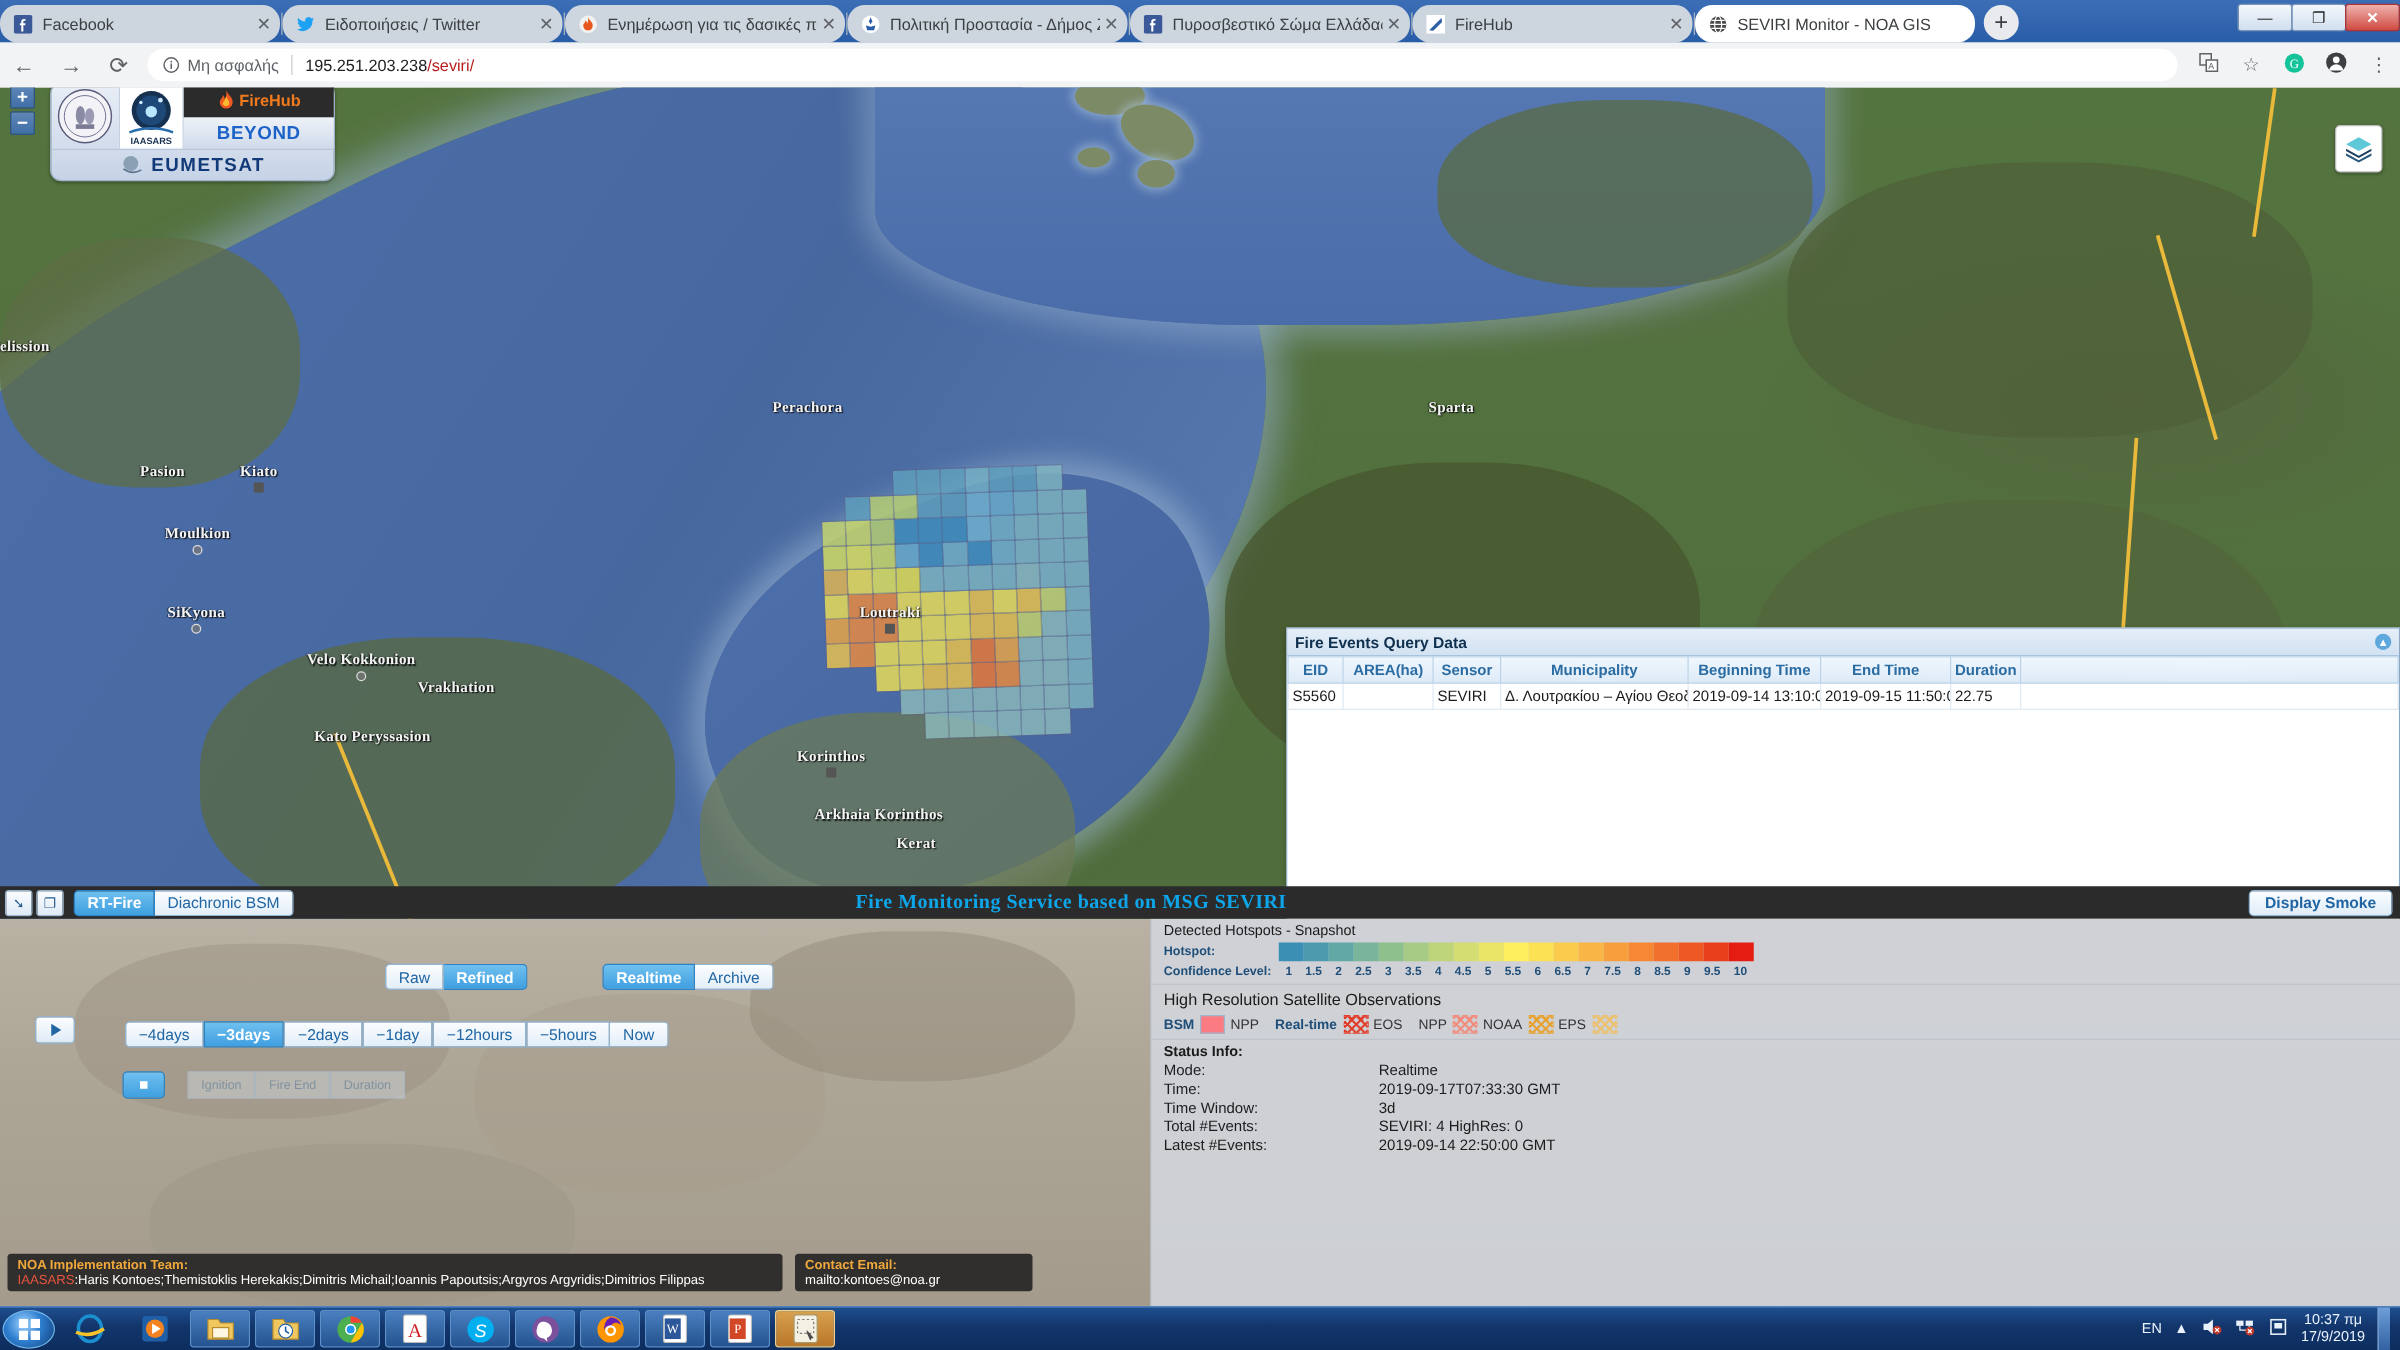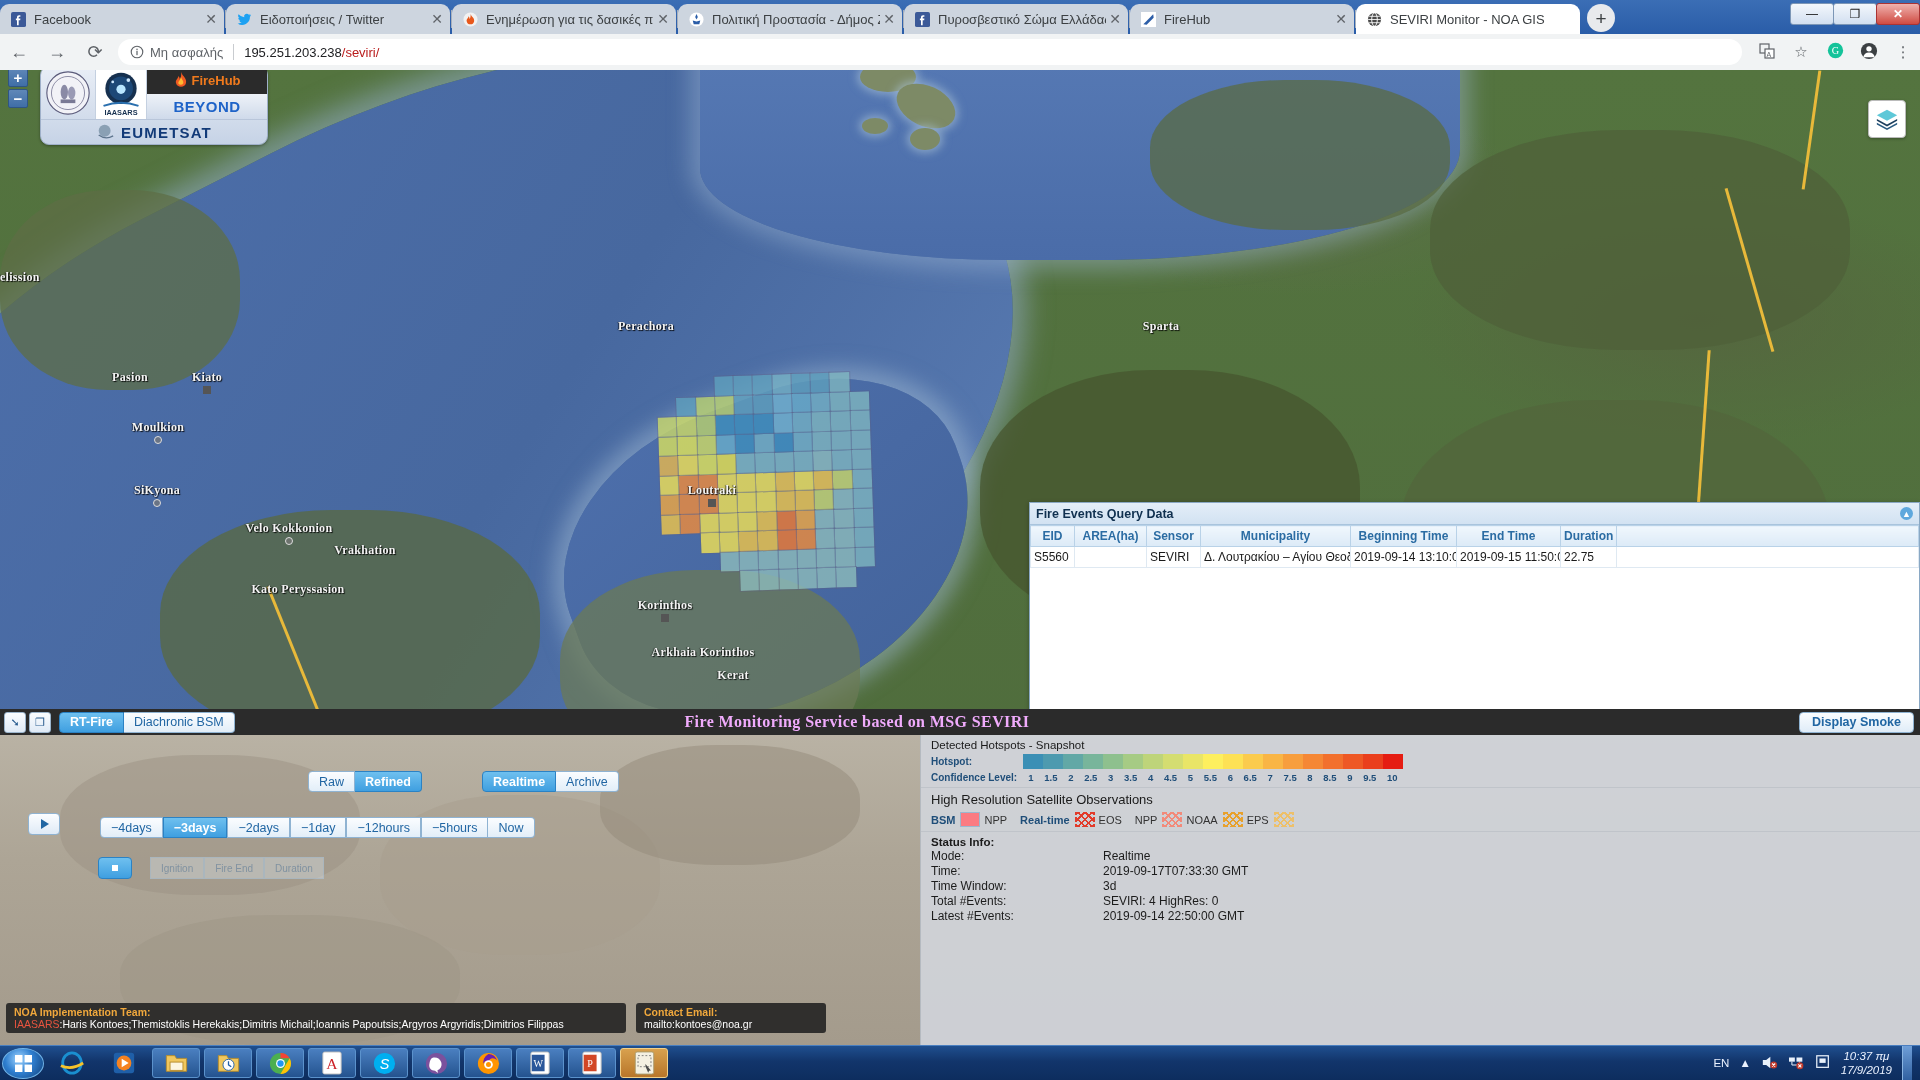--- a/index.html
+++ b/index.html
@@ -18,20 +18,21 @@
     display: flex; align-items: flex-end;
   }
   .tab {
     position: relative;
     height: 30px; width: 224px; margin-right: 1px;
     background: #cdd5df;
     border-top-left-radius: 9px; border-top-right-radius: 9px;
     display: flex; align-items: center; padding: 0 4px 0 10px;
     color: #3c4043; font-size: 13px; overflow: hidden;
     flex: 0 0 auto;
+    border-radius: 14px;
   }
   .tab.active { background: #ffffff; }
   .tab .favicon { width: 16px; height: 16px; margin-right: 8px; flex: 0 0 16px; display:flex; align-items:center; justify-content:center;}
   .tab .tab-title { flex: 1 1 auto; white-space: nowrap; overflow: hidden; text-overflow: clip; font-size: 13px; }
   .tab .tab-close { width: 18px; text-align: center; color: #5f6368; font-size: 14px; flex:0 0 18px;}
   .tab-sep { width:1px; height:18px; background:#a8b0bb; align-self:center; }
   #newtab {
     width: 28px; height: 28px; margin-left: 6px; margin-bottom: 2px;
     border-radius: 50%; background: #e8eaed; color: #3c4043;
     display: flex; align-items: center; justify-content: center; font-size: 19px; line-height: 1;
@@ -181,21 +182,21 @@
   }
   .tabbtn {
     height:21px; padding:0 10px; display:flex; align-items:center; justify-content:center;
     font-size:12.5px; color:#2166a3; background:linear-gradient(#fbfdff,#e2eef8);
     border:1px solid #8fb3d2;
   }
   .tabbtn.sel { background:linear-gradient(#6fc0ef,#3f9fe0); color:#fff; font-weight:bold; border-color:#2b82c4;text-align:right;}
   .tabbtn.l { border-radius:4px 0 0 4px; }
   .tabbtn.r { border-radius:0 4px 4px 0; border-left:none; }
   #apptitle {
-    flex:1 1 auto; text-align:center; color:#f0abfc; font-family:"Liberation Serif", serif;
+    flex:1 1 auto; text-align:center; color:#0ea5e9; font-family:"Liberation Serif", serif;
     font-size:16px; font-weight:bold; letter-spacing:.4px; padding-right:320px;
   }
   #smokebtn {
     height:21px; padding:0 12px; border-radius:4px; display:flex;align-items:center;
     background:linear-gradient(#fbfdff,#dfecf8); border:1px solid #8fb3d2; color:#2166a3;
     font-size:12.5px; font-weight:bold; margin-right:6px;
   }
 
   
   #lower { position:absolute; left:0; bottom:0; width:100%; height:310px; overflow:hidden; }
@@ -274,21 +275,21 @@
     border:1px solid #6fb3e8; display:flex;align-items:center;justify-content:center;color:#fff;font-size:15px;
   }
   .tbitem {
     width:48px;height:30px;margin-left:4px;border-radius:3px;
     background:linear-gradient(#4a7fc0,#24538f); border:1px solid #5b92cc;
     display:flex;align-items:center;justify-content:center;font-size:17px;
   }
   .tbitem.plain { background:transparent;border:1px solid transparent; }
   .tbitem.active { background:linear-gradient(#d8a14e,#b8762a); border-color:#f0d08a; }
   #tray { margin-left:auto; display:flex; align-items:center; gap:10px; padding-right:8px; color:#eaf2ff; font-size:11.5px;}
-  #clock { text-align:center; line-height:14px; font-size:11.5px;font-style:italic; }
+  #clock { text-align:center; line-height:14px; font-size:11.5px; }
   #showdesk { width:10px;height:35px;background:linear-gradient(#6f9fd8,#2f5f9f); border-left:1px solid #8ab5e2;}
 </style>
 </head>
 <body>
 
 <div id="browser">
 
   <div id="tabstrip">
     <div id="tabs-holder" style="display:flex;align-items:flex-end;">
         <div class="tab">

